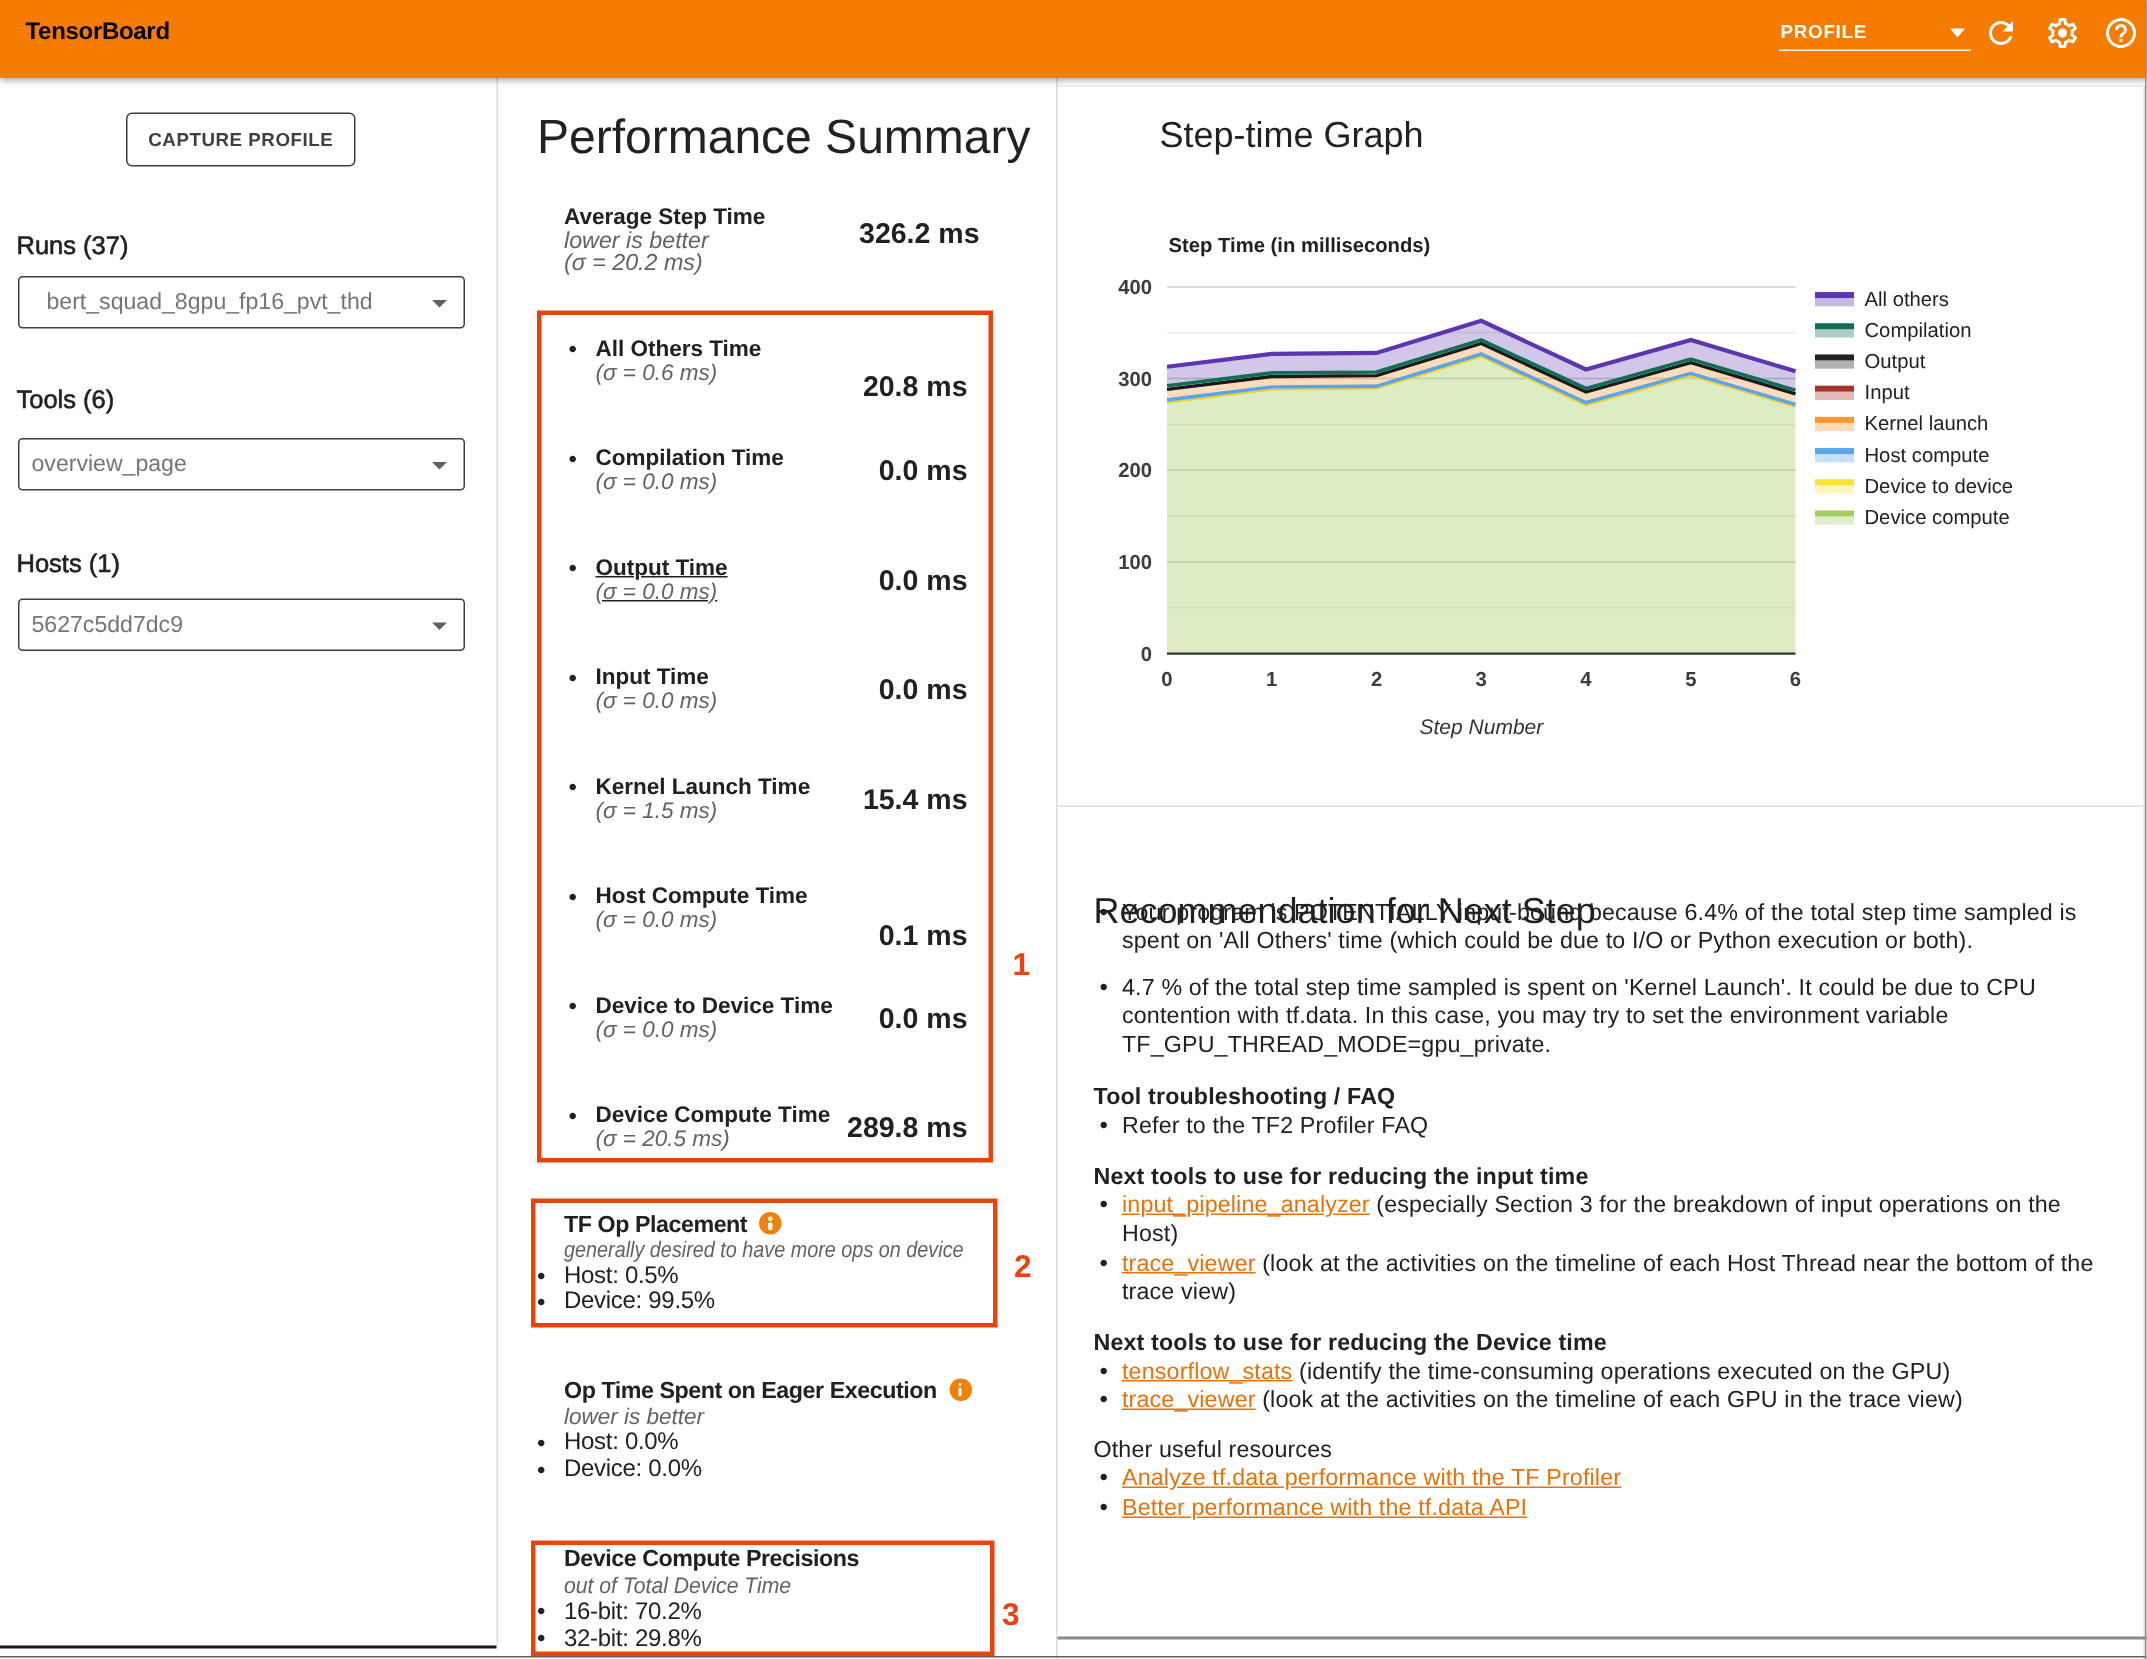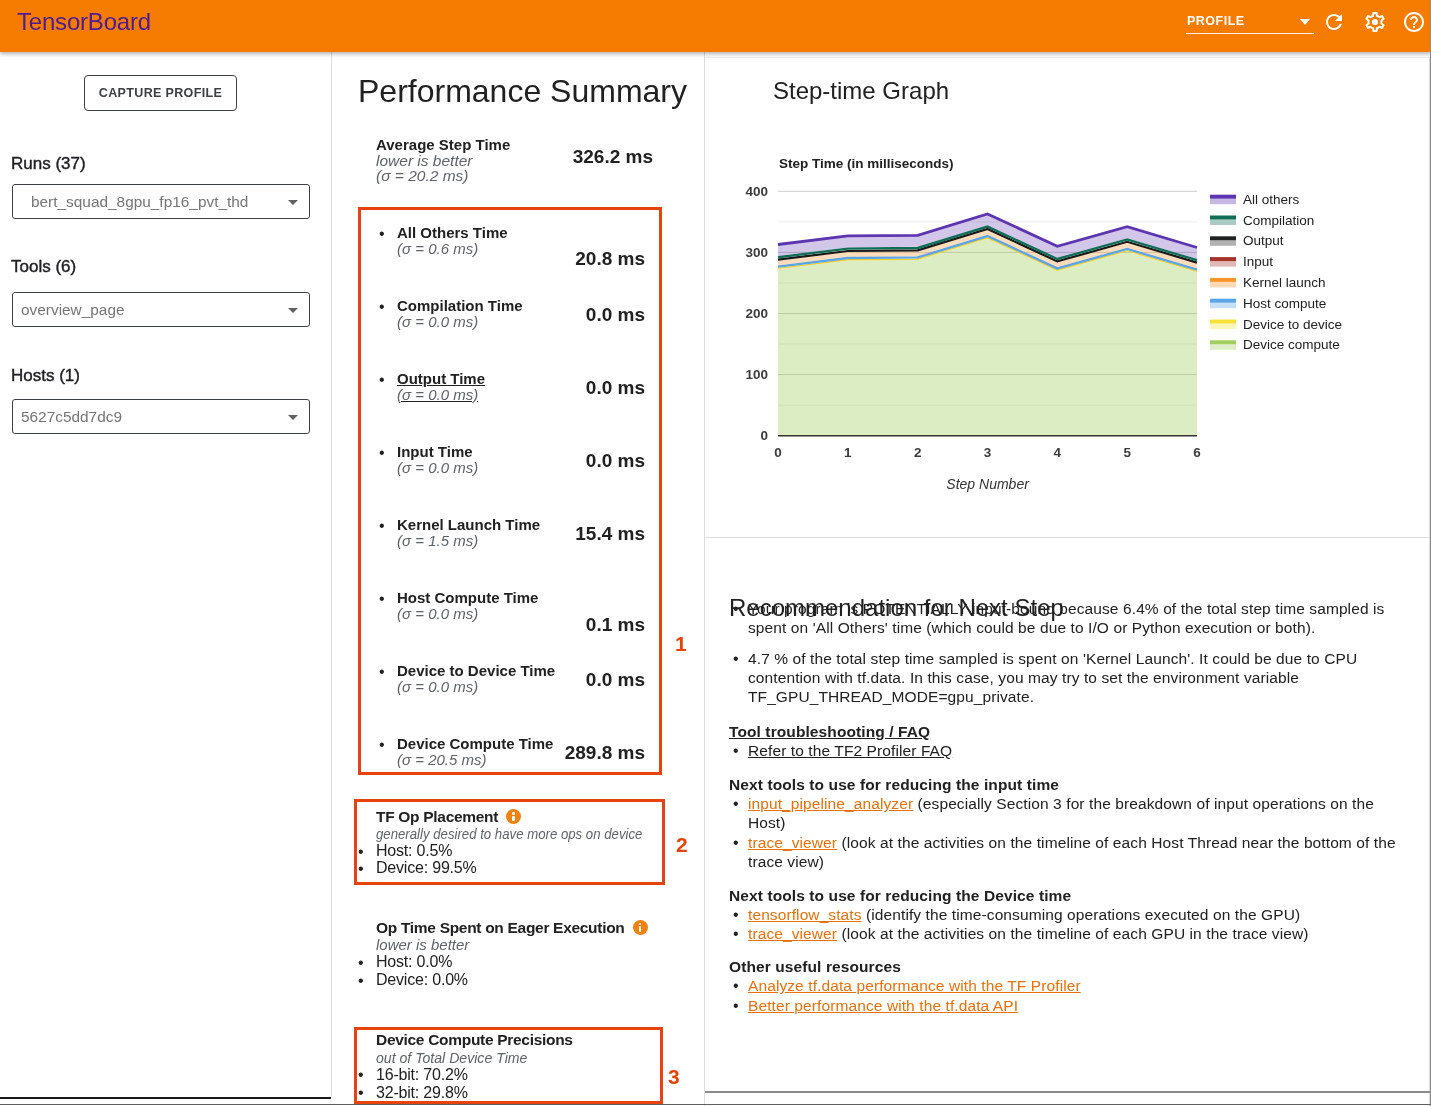--- a/index.html
+++ b/index.html
@@ -27,21 +27,21 @@
     border-radius:3px; display:flex; align-items:center; padding-left:8px; }
   .seltri { position:absolute; right:11px; top:15px; width:0; height:0;
     border-left:5px solid transparent; border-right:5px solid transparent;
     border-top:5px solid #616161; }
   .sblabel { position:absolute; left:11px; font-size:17px; font-weight:400; color:#202124; line-height:17px; -webkit-text-stroke:0.4px #202124; }
 </style>
 </head>
 <body>
 
 <div id="header">
-  <div class="abs" style="left:17px; top:11.5px; font-size:24px; font-weight:normal; color:#4c1d95; line-height:19.5px; letter-spacing:-0.2px;">TensorBoard</div>
+  <div class="abs" style="left:17px; top:11.5px; font-size:16px; font-weight:bold; color:#000000; line-height:19.5px; letter-spacing:-0.2px;">TensorBoard</div>
   <div class="abs" style="left:1187px; top:14.5px; font-size:12.5px; font-weight:bold; color:#fff; letter-spacing:0.5px; line-height:12.5px;">PROFILE</div>
   <div class="abs" style="left:1186px; top:33px; width:128px; height:1px; background:rgba(255,255,255,0.9);"></div>
   <div class="abs" style="left:1300px; top:19px; width:0; height:0; border-left:5.5px solid transparent; border-right:5.5px solid transparent; border-top:6px solid #fff;"></div>
 
   <svg class="abs" style="left:1322px; top:10px;" width="24" height="24" viewBox="0 0 24 24">
     <path fill="#fff" d="M17.65 6.35C16.2 4.9 14.21 4 12 4c-4.42 0-7.99 3.58-8 8s3.57 8 8 8c3.73 0 6.84-2.55 7.73-6h-2.08c-.82 2.33-3.04 4-5.65 4-3.31 0-6-2.69-6-6s2.69-6 6-6c1.66 0 3.14.69 4.22 1.78L13 11h7V4l-2.35 2.35z"></path>
   </svg>
 
   <svg class="abs" style="left:1363px; top:10px;" width="24" height="24" viewBox="0 0 24 24">
     <path fill="#fff" d="M19.43 12.98c.04-.32.07-.64.07-.98s-.03-.66-.07-.98l2.11-1.65c.19-.15.24-.42.12-.64l-2-3.46c-.12-.22-.39-.3-.61-.22l-2.49 1c-.52-.4-1.08-.73-1.69-.98l-.38-2.65C14.46 2.18 14.25 2 14 2h-4c-.25 0-.46.18-.49.42l-.38 2.65c-.61.25-1.17.59-1.69.98l-2.49-1c-.23-.09-.49 0-.61.22l-2 3.46c-.13.22-.07.49.12.64l2.11 1.65c-.04.32-.07.65-.07.98s.03.66.07.98l-2.11 1.65c-.19.15-.24.42-.12.64l2 3.46c.12.22.39.3.61.22l2.49-1c.52.4 1.08.73 1.69.98l.38 2.65c.03.24.24.42.49.42h4c.25 0 .46-.18.49-.42l.38-2.65c.61-.25 1.17-.59 1.69-.98l2.49 1c.23.09.49 0 .61-.22l2-3.46c.12-.22.07-.49-.12-.64l-2.11-1.65zm-1.98-1.71c.04.31.05.52.05.73 0 .21-.02.43-.05.73l-.14 1.13.89.7 1.08.84-.7 1.21-1.27-.51-1.04-.42-.9.68c-.43.32-.84.56-1.25.73l-1.06.43-.16 1.13-.2 1.35h-1.4l-.19-1.35-.16-1.13-1.06-.43c-.43-.18-.83-.41-1.23-.71l-.91-.7-1.06.43-1.27.51-.7-1.21 1.08-.84.89-.7-.14-1.13c-.03-.31-.05-.54-.05-.74s.02-.43.05-.73l.14-1.13-.89-.7-1.08-.84.7-1.21 1.27.51 1.04.42.9-.68c.43-.32.84-.56 1.25-.73l1.06-.43.16-1.13.2-1.35h1.39l.19 1.35.16 1.13 1.06.43c.43.18.83.41 1.23.71l.91.7 1.06-.43 1.27-.51.7 1.21-1.07.85-.89.7.14 1.13z"></path>
@@ -241,36 +241,36 @@
 <text x="538" y="219.3" font-size="13.5" fill="#212121">Device compute</text>
 </svg>
 
 <div class="abs" style="left:729px; top:596px; font-size:24px; line-height:24px;">Recommendation for Next Step</div>
 
 <div class="abs" style="left:729px; top:598.5px; width:692px; font-size:15.5px; line-height:19.3px; letter-spacing:0.1px;">
   <div style="position:relative; padding-left:19px;"><span class="bullet" style="left:4px; top:0;">•</span>Your program is POTENTIALLY input-bound because 6.4% of the total step time sampled is<br>spent on 'All Others' time (which could be due to I/O or Python execution or both).</div>
   <div style="position:relative; padding-left:19px; margin-top:11.5px;"><span class="bullet" style="left:4px; top:0;">•</span>4.7 % of the total step time sampled is spent on 'Kernel Launch'. It could be due to CPU<br>contention with tf.data. In this case, you may try to set the environment variable<br>TF_GPU_THREAD_MODE=gpu_private.</div>
 </div>
 
-<div class="abs" style="left:729px; top:721.6px; width:692px; font-size:15.5px; line-height:19.3px; letter-spacing:0.1px;text-decoration:underline;">
+<div class="abs" style="left:729px; top:721.6px; width:692px; font-size:15.5px; line-height:19.3px; letter-spacing:0.1px;">
   <div style="font-weight:bold;">Tool troubleshooting / FAQ</div>
   <div style="position:relative; padding-left:19px;"><span class="bullet" style="left:4px; top:0;">•</span>Refer to the TF2 Profiler FAQ</div>
 </div>
 
 <div class="abs" style="left:729px; top:774.9px; width:692px; font-size:15.5px; line-height:19.3px; letter-spacing:0.1px;">
   <div style="font-weight:bold;">Next tools to use for reducing the input time</div>
   <div style="position:relative; padding-left:19px;"><span class="bullet" style="left:4px; top:0;">•</span><span class="lnk">input_pipeline_analyzer</span> (especially Section 3 for the breakdown of input operations on the<br>Host)</div>
   <div style="position:relative; padding-left:19px;"><span class="bullet" style="left:4px; top:0;">•</span><span class="lnk">trace_viewer</span> (look at the activities on the timeline of each Host Thread near the bottom of the<br>trace view)</div>
 </div>
 
 <div class="abs" style="left:729px; top:885.9px; width:692px; font-size:15.5px; line-height:19.3px; letter-spacing:0.1px;">
   <div style="font-weight:bold;">Next tools to use for reducing the Device time</div>
   <div style="position:relative; padding-left:19px;"><span class="bullet" style="left:4px; top:0;">•</span><span class="lnk">tensorflow_stats</span> (identify the time-consuming operations executed on the GPU)</div>
   <div style="position:relative; padding-left:19px;"><span class="bullet" style="left:4px; top:0;">•</span><span class="lnk">trace_viewer</span> (look at the activities on the timeline of each GPU in the trace view)</div>
 </div>
 
 <div class="abs" style="left:729px; top:957px; width:692px; font-size:15.5px; line-height:19.3px; letter-spacing:0.1px;">
-  <div style="font-weight:bold;">Other useful resources</div>
+  <div style="font-weight:normal;">Other useful resources</div>
   <div style="position:relative; padding-left:19px;"><span class="bullet" style="left:4px; top:0;">•</span><span class="lnk">Analyze tf.data performance with the TF Profiler</span></div>
   <div style="position:relative; padding-left:19px;"><span class="bullet" style="left:4px; top:0;">•</span><span class="lnk">Better performance with the tf.data API</span></div>
 </div>
 
 <div class="abs" style="left:1429.5px; top:0; width:1.5px; height:1106px; background:#8c8c8c; z-index:30;"></div>
 
 </body></html>

